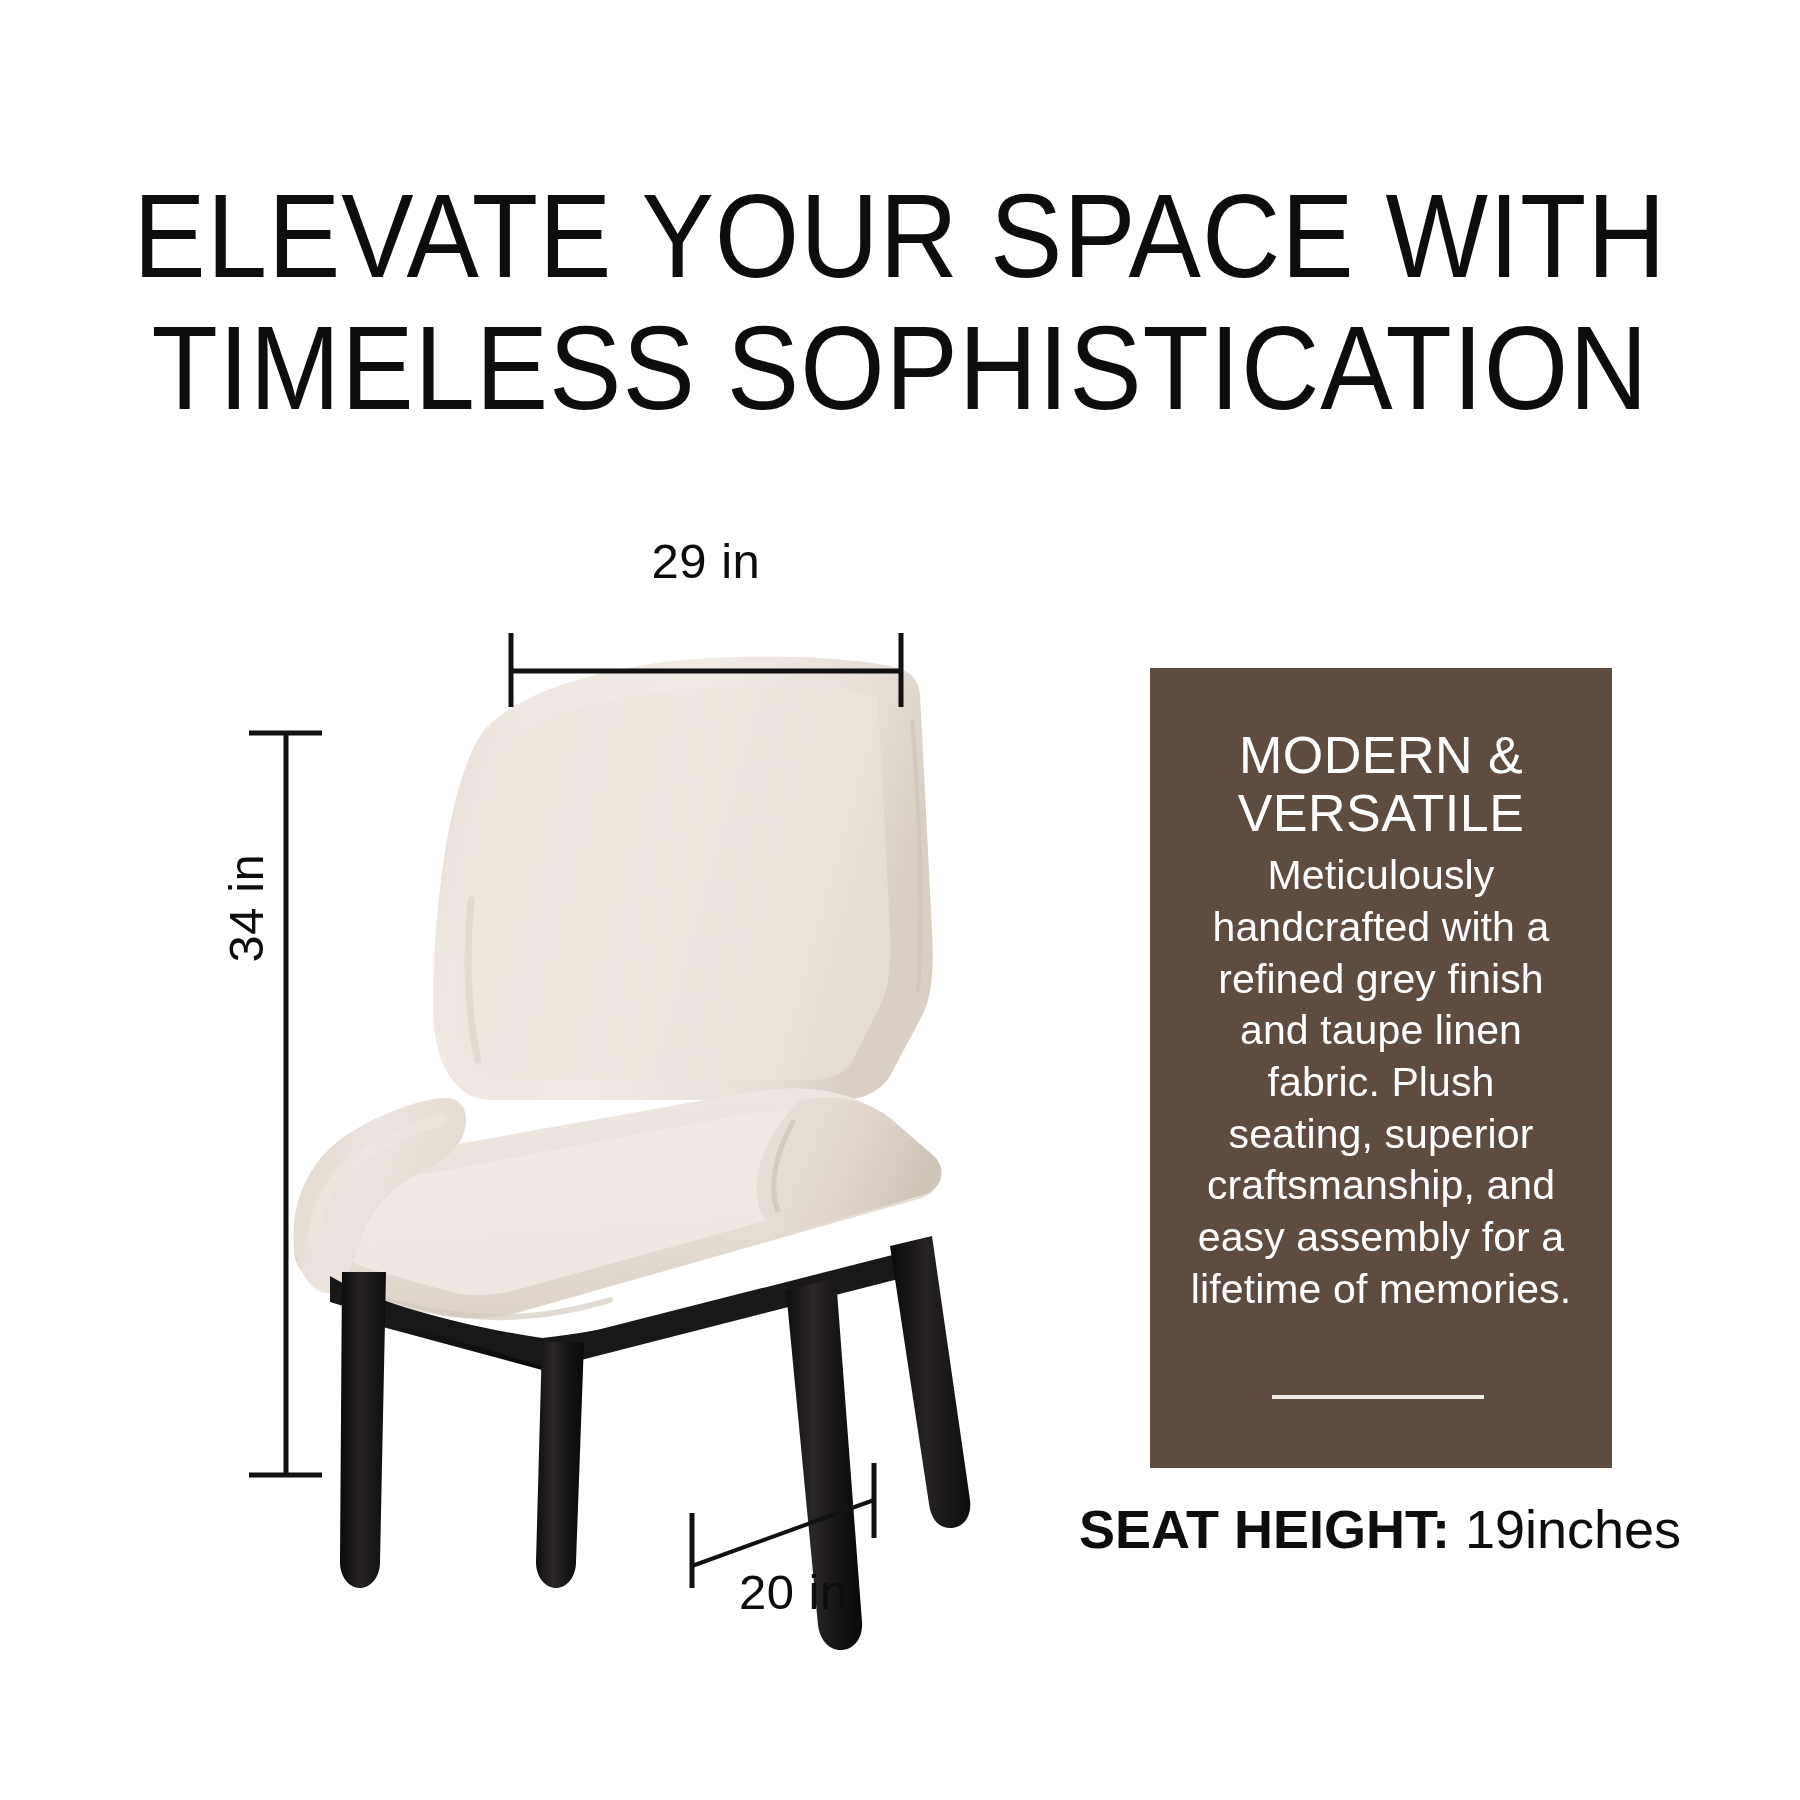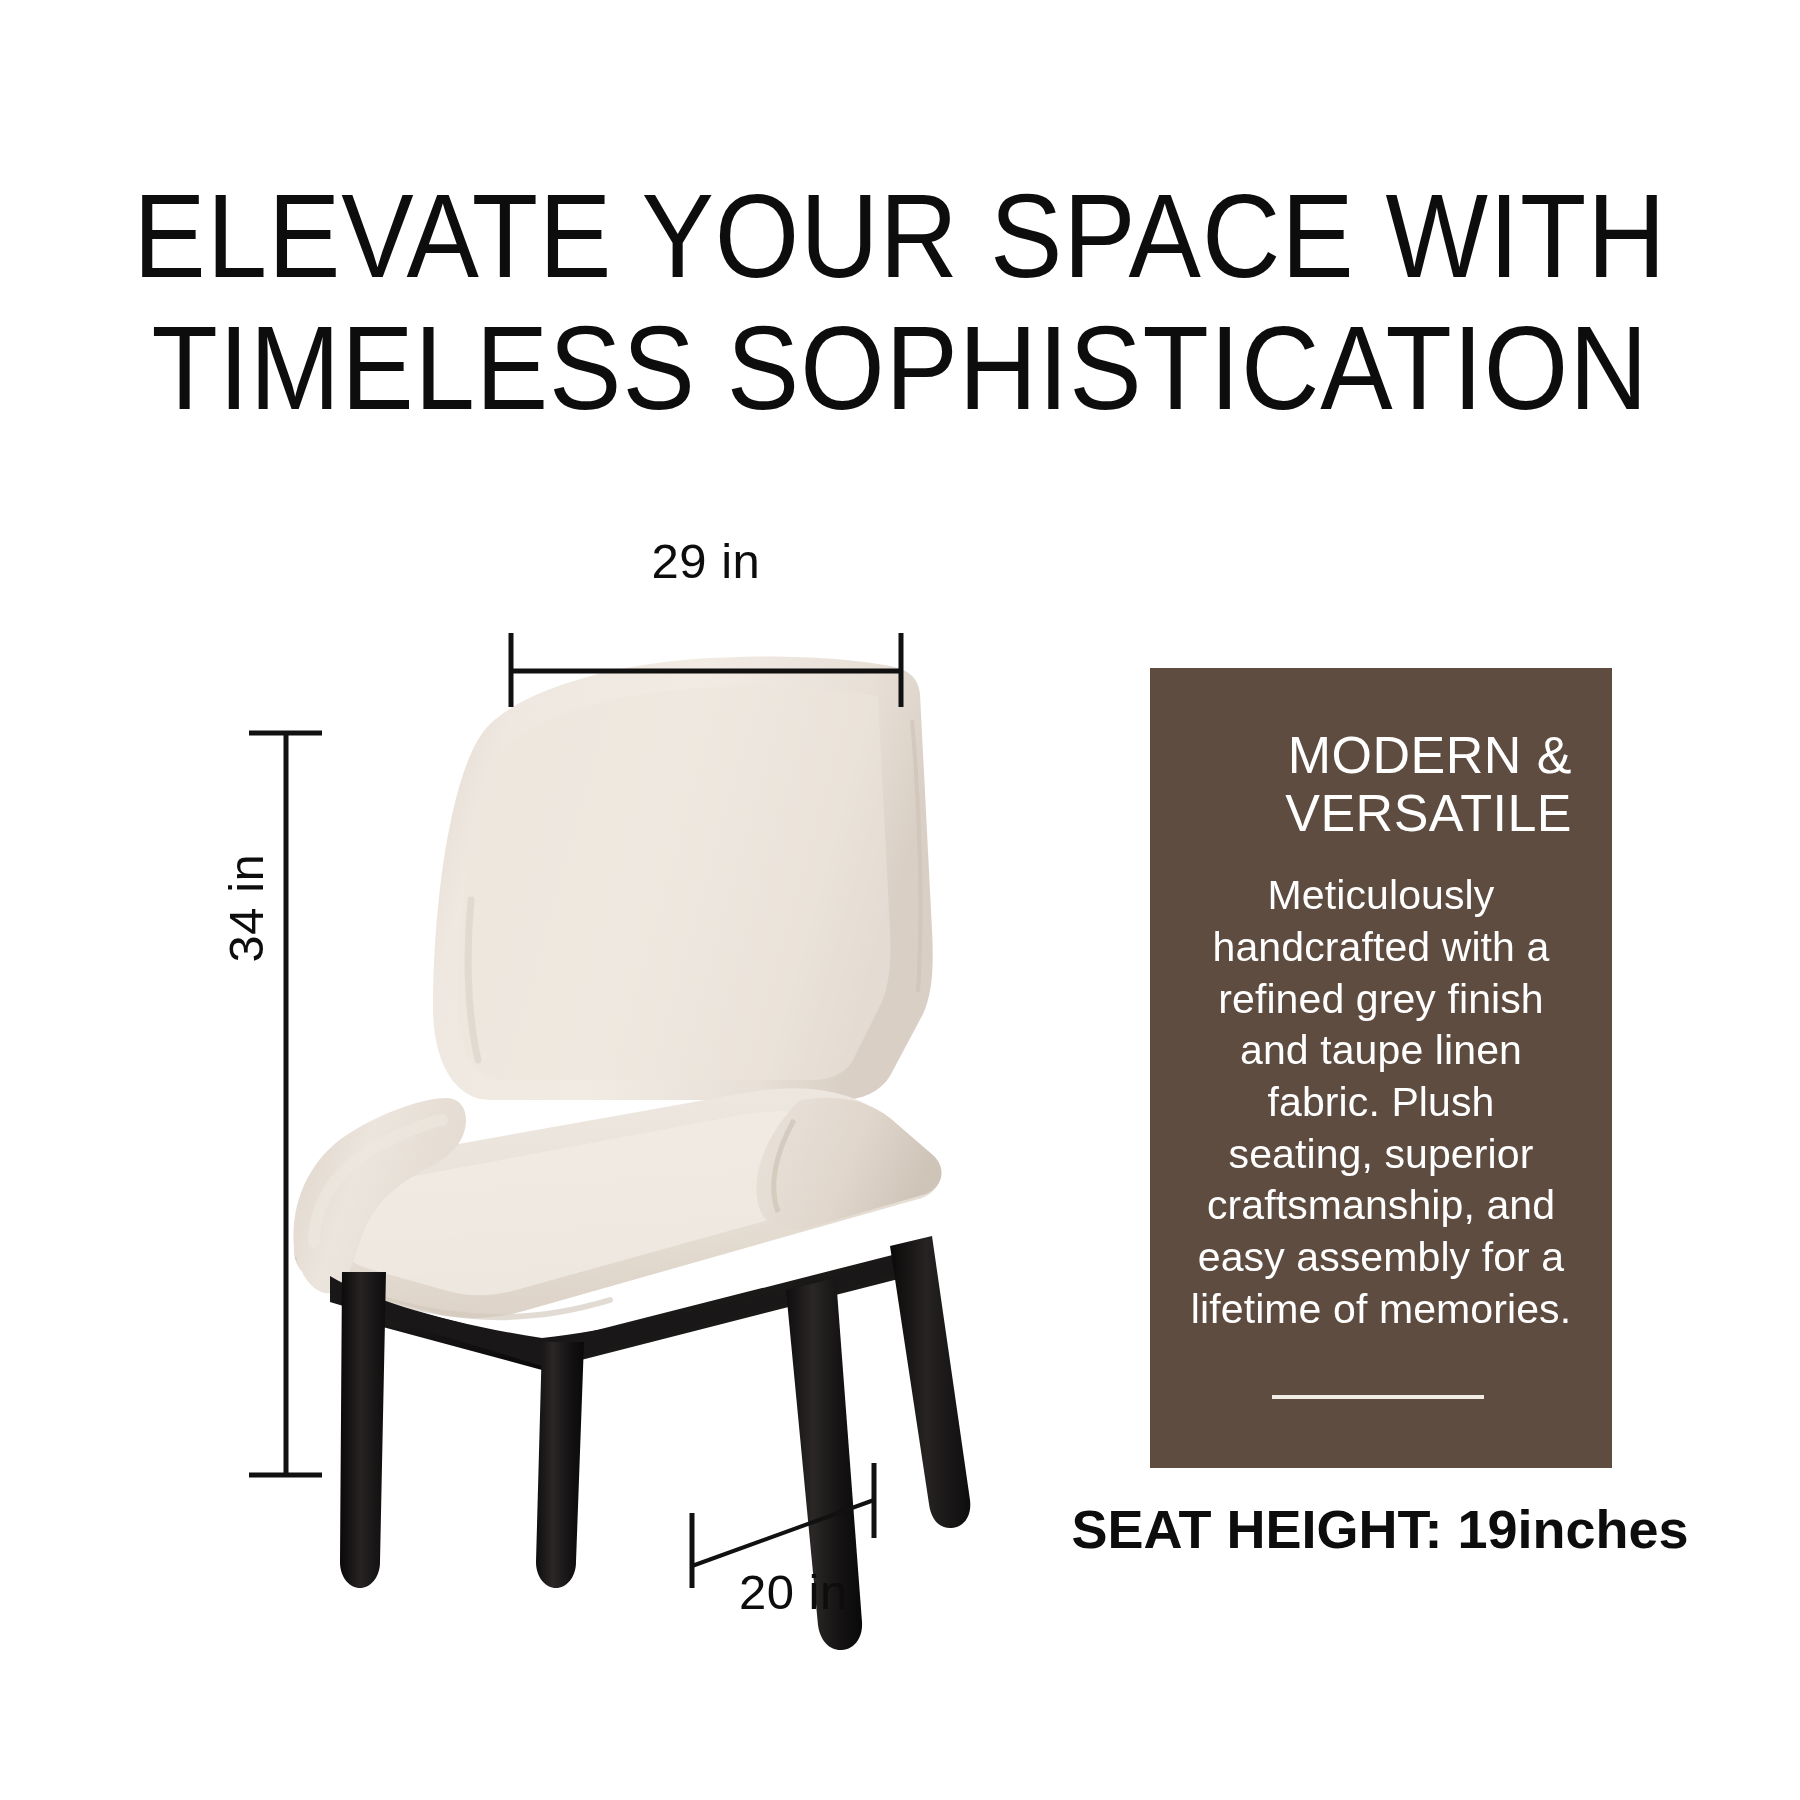--- a/index.html
+++ b/index.html
@@ -100,22 +100,21 @@
     padding: 58px 40px 0 40px;
     text-align: center;
   }
   .feature-title {
     color: #ffffff;
     font-family: "Liberation Sans", sans-serif;
     font-weight: 300;
     font-size: 52px;
     line-height: 1.12;
     letter-spacing: 0.5px;
-    margin: 0 0 28px 0;
-    text-align: right;
+    margin: 0 0 8px 0;
   }
   .feature-body {
     color: #ffffff;
     font-family: "Liberation Sans", sans-serif;
     font-weight: 300;
     font-size: 41px;
     line-height: 1.26;
     letter-spacing: 0.1px;
     margin: 0;
   }
@@ -138,21 +137,21 @@
     white-space: nowrap;
     color: #0d0d0d;
     font-family: "Liberation Sans", sans-serif;
     font-size: 54px;
     letter-spacing: 0px;
   }
   .seat-height .sh-label {
     font-weight: 700;
   }
   .seat-height .sh-value {
-    font-weight: 700;
+    font-weight: 400;
   }
 </style>
 </head>
 <body>
 
 <div id="page">
 
   <div class="headline">
     <span class="hl-line">ELEVATE YOUR SPACE WITH</span>
     <span class="hl-line">TIMELESS SOPHISTICATION</span>

